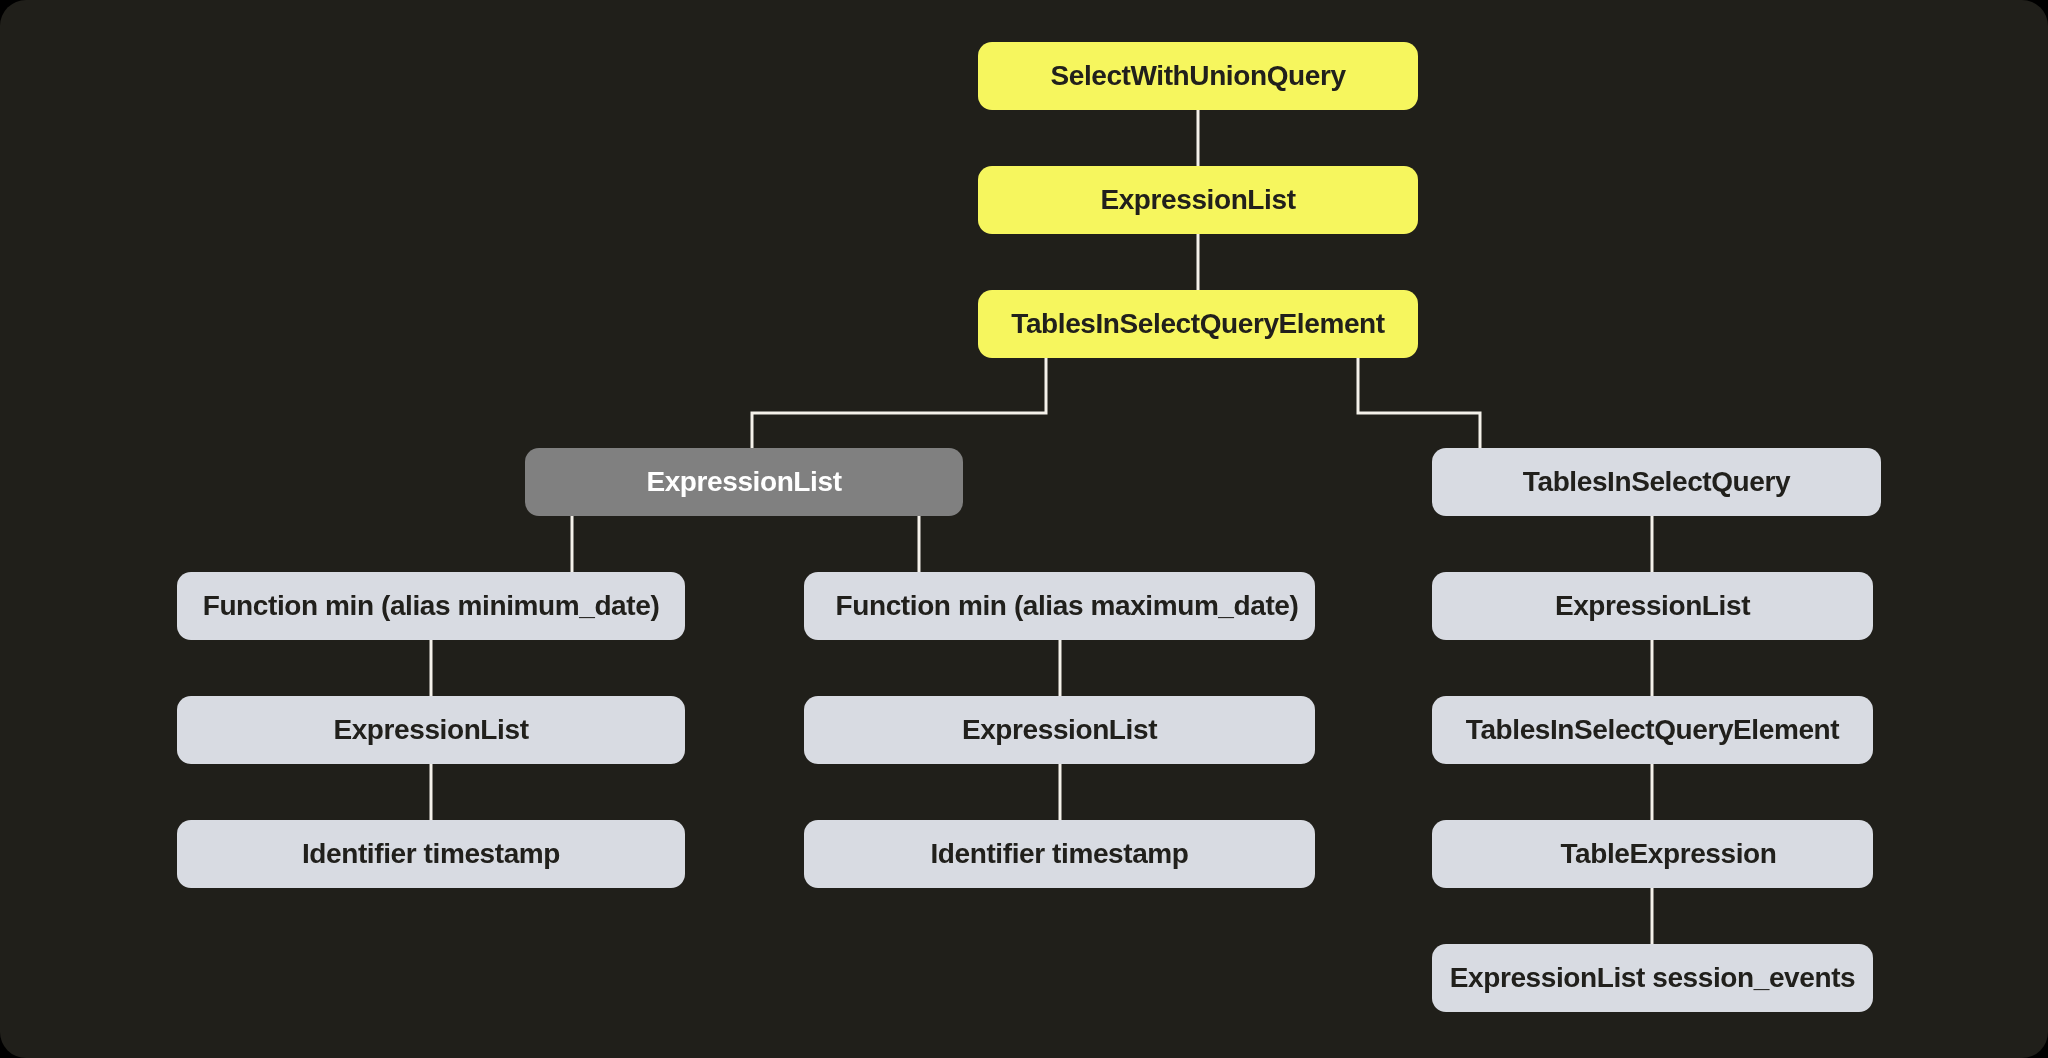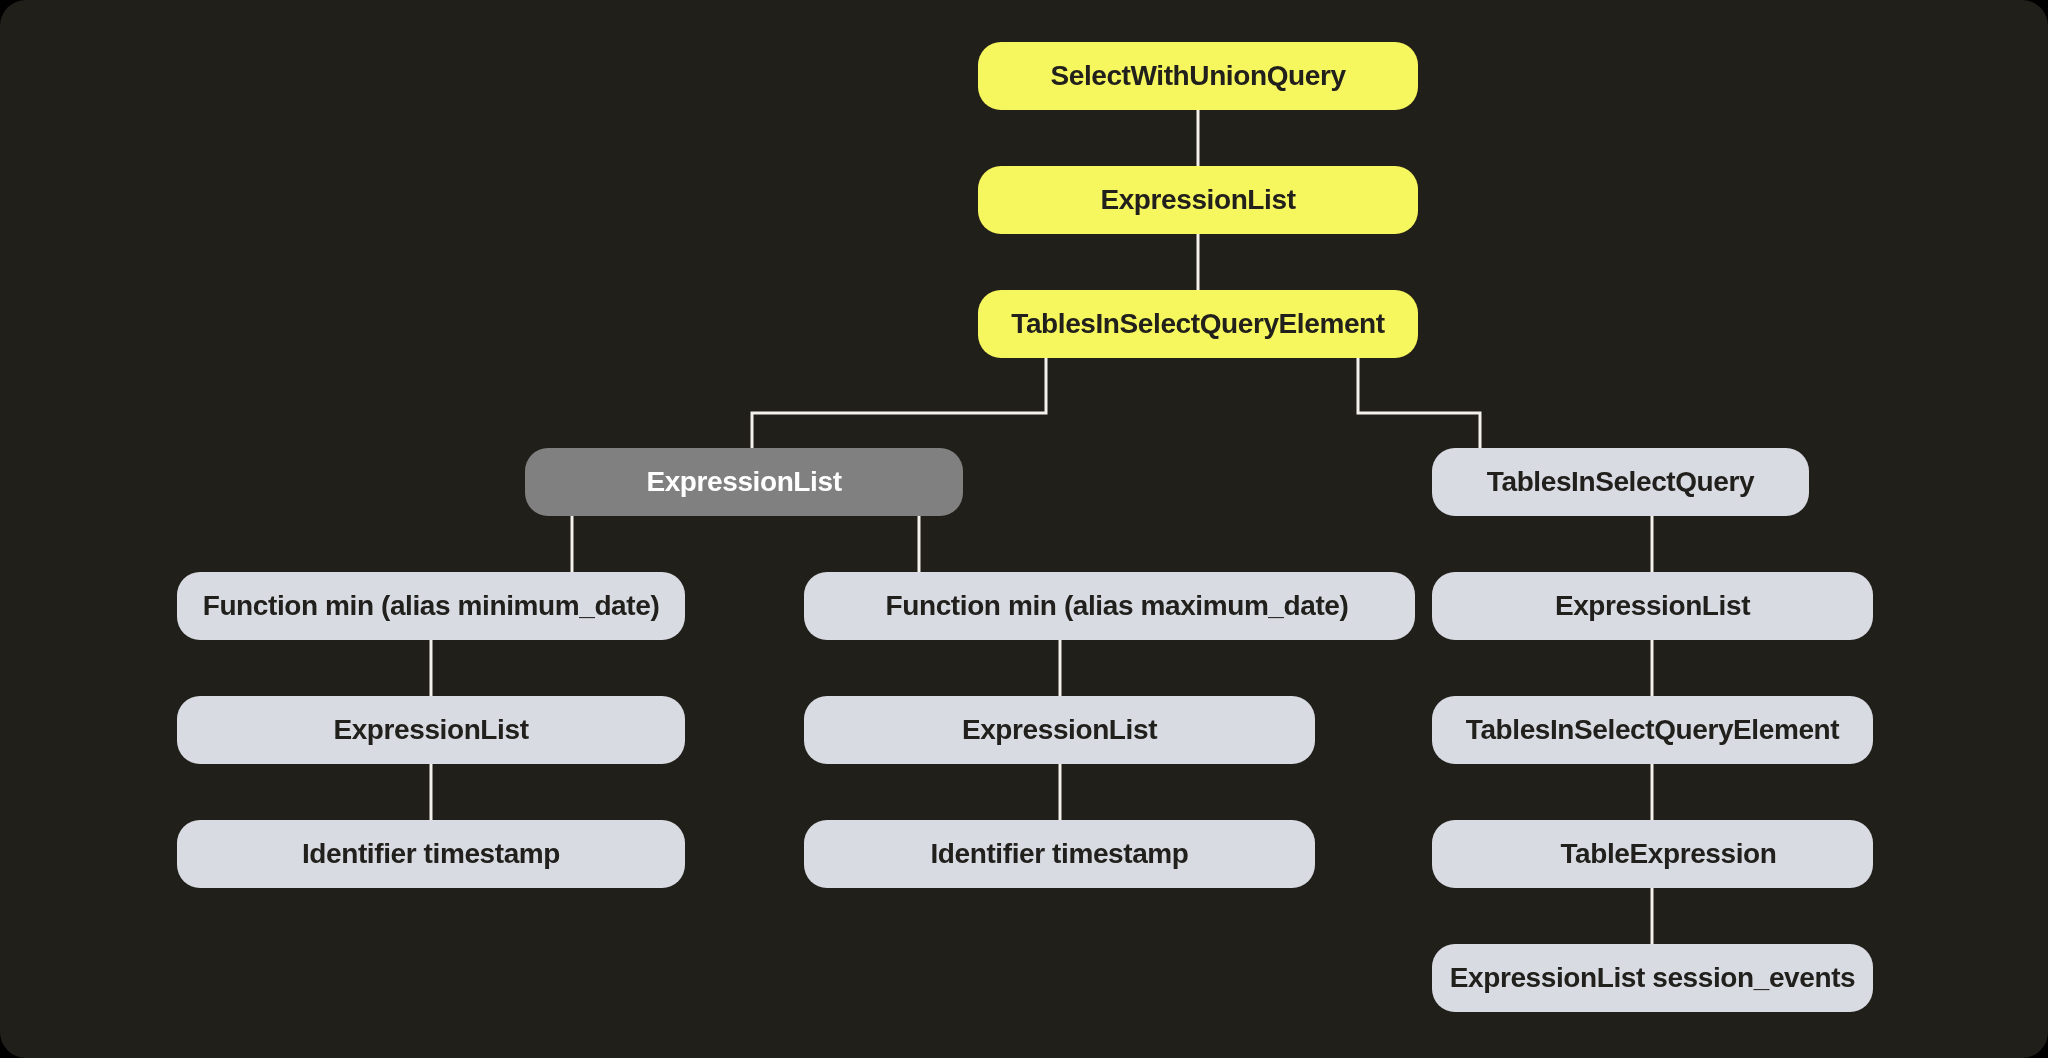--- a/index.html
+++ b/index.html
@@ -35,21 +35,21 @@
     display: block;
   }
   svg.edge-layer polyline {
     fill: none;
     stroke: var(--edge);
     stroke-width: 3;
   }
   .node {
     position: absolute;
     height: 68px;
-    border-radius: 23px;
+    border-radius: 14px;
     display: flex;
     align-items: center;
     justify-content: center;
     font-size: 28px;
     font-weight: 700;
     letter-spacing: -0.4px;
     white-space: nowrap;
     cursor: pointer;
   }
   .node.yellow { background: var(--node-yellow); color: var(--ink-dark); }
@@ -76,23 +76,23 @@
     <polyline points="1060,764 1060,820"></polyline>
     <polyline points="1652,764 1652,820"></polyline>
     <polyline points="1652,888 1652,944"></polyline>
   </svg>
 
   <div>
     <div class="node yellow" style="left:978px;  top:42px;  width:440px;">SelectWithUnionQuery</div>
     <div class="node yellow" style="left:978px;  top:166px; width:440px;">ExpressionList</div>
     <div class="node yellow" style="left:978px;  top:290px; width:440px;">TablesInSelectQueryElement</div>
     <div class="node gray" style="left:525px;  top:448px; width:438px;">ExpressionList</div>
-    <div class="node light" style="left:1432px; top:448px; width:377px;">TablesInSelectQuery</div>
+    <div class="node light" style="left:1432px; top:448px; width:449px;">TablesInSelectQuery</div>
     <div class="node light" style="left:177px;  top:572px; width:508px;">Function min (alias minimum_date)</div>
-    <div class="node light" style="left:804px;  top:572px; width:611px;padding-left:15px;">Function min (alias maximum_date)</div>
+    <div class="node light" style="left:804px;  top:572px; width:511px;padding-left:15px;">Function min (alias maximum_date)</div>
     <div class="node light" style="left:1432px; top:572px; width:441px;">ExpressionList</div>
     <div class="node light" style="left:177px;  top:696px; width:508px;">ExpressionList</div>
     <div class="node light" style="left:804px;  top:696px; width:511px;">ExpressionList</div>
     <div class="node light" style="left:1432px; top:696px; width:441px;">TablesInSelectQueryElement</div>
     <div class="node light" style="left:177px;  top:820px; width:508px;">Identifier timestamp</div>
     <div class="node light" style="left:804px;  top:820px; width:511px;">Identifier timestamp</div>
     <div class="node light" style="left:1432px; top:820px; width:441px;padding-left:32px;">TableExpression</div>
     <div class="node light" style="left:1432px; top:944px; width:441px;">ExpressionList session_events</div>
   </div>
 

